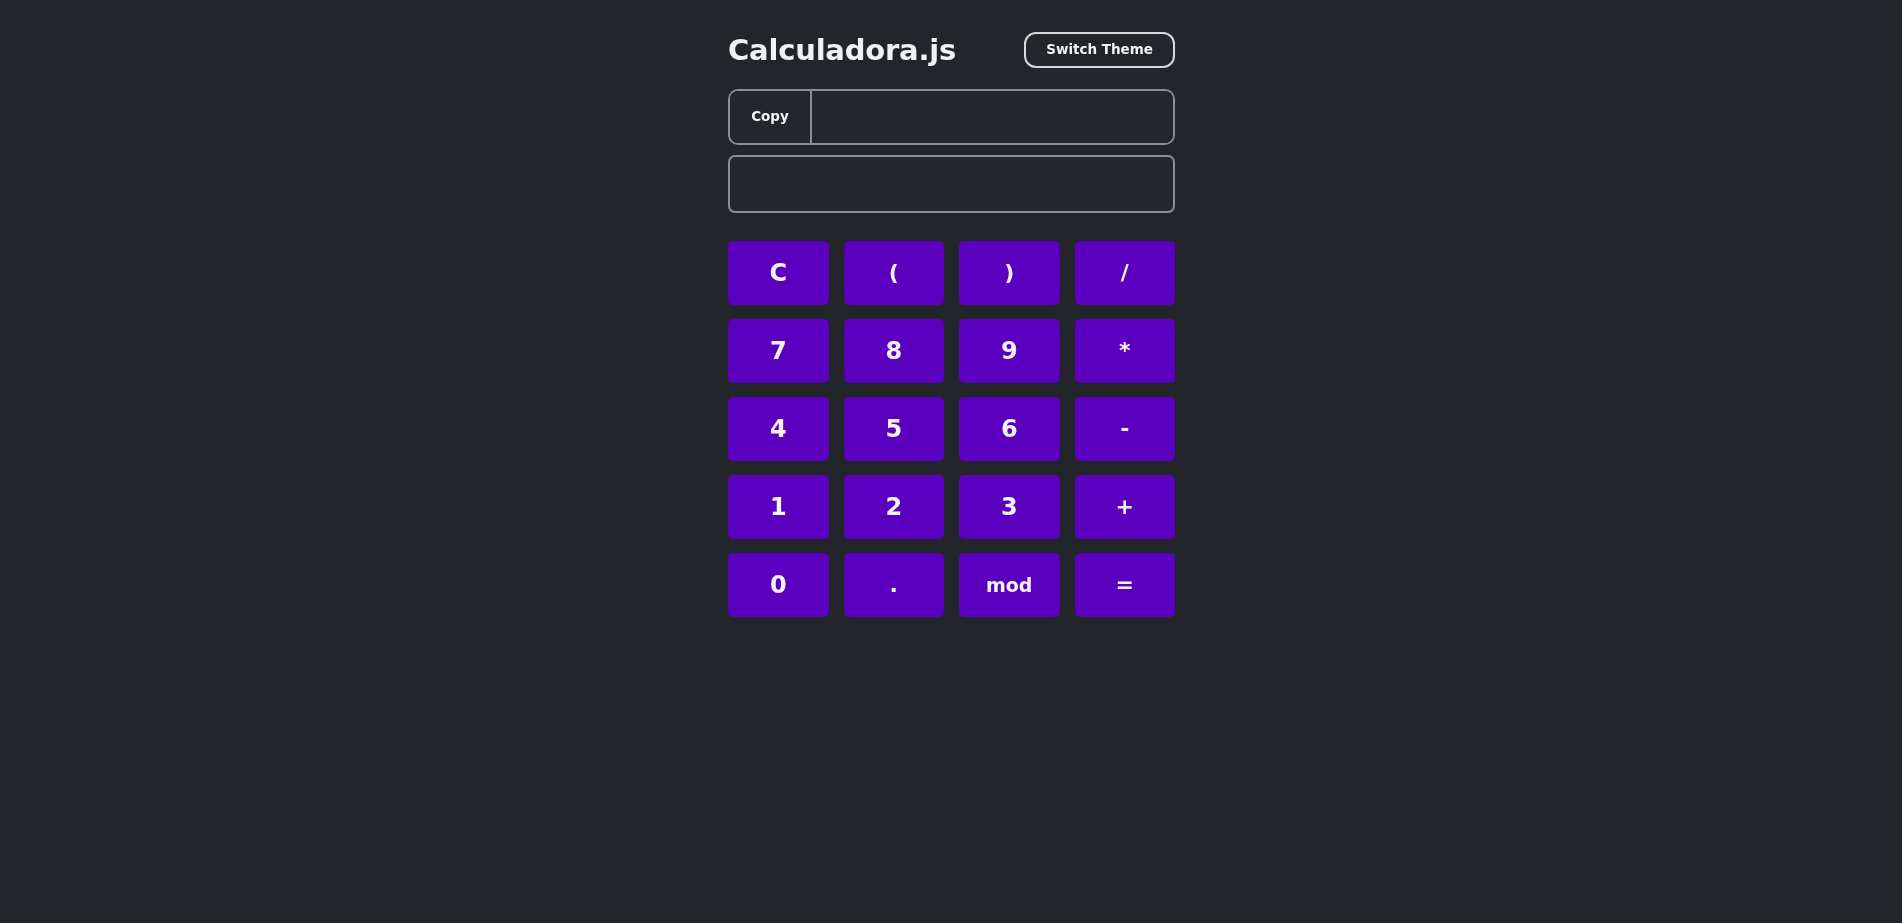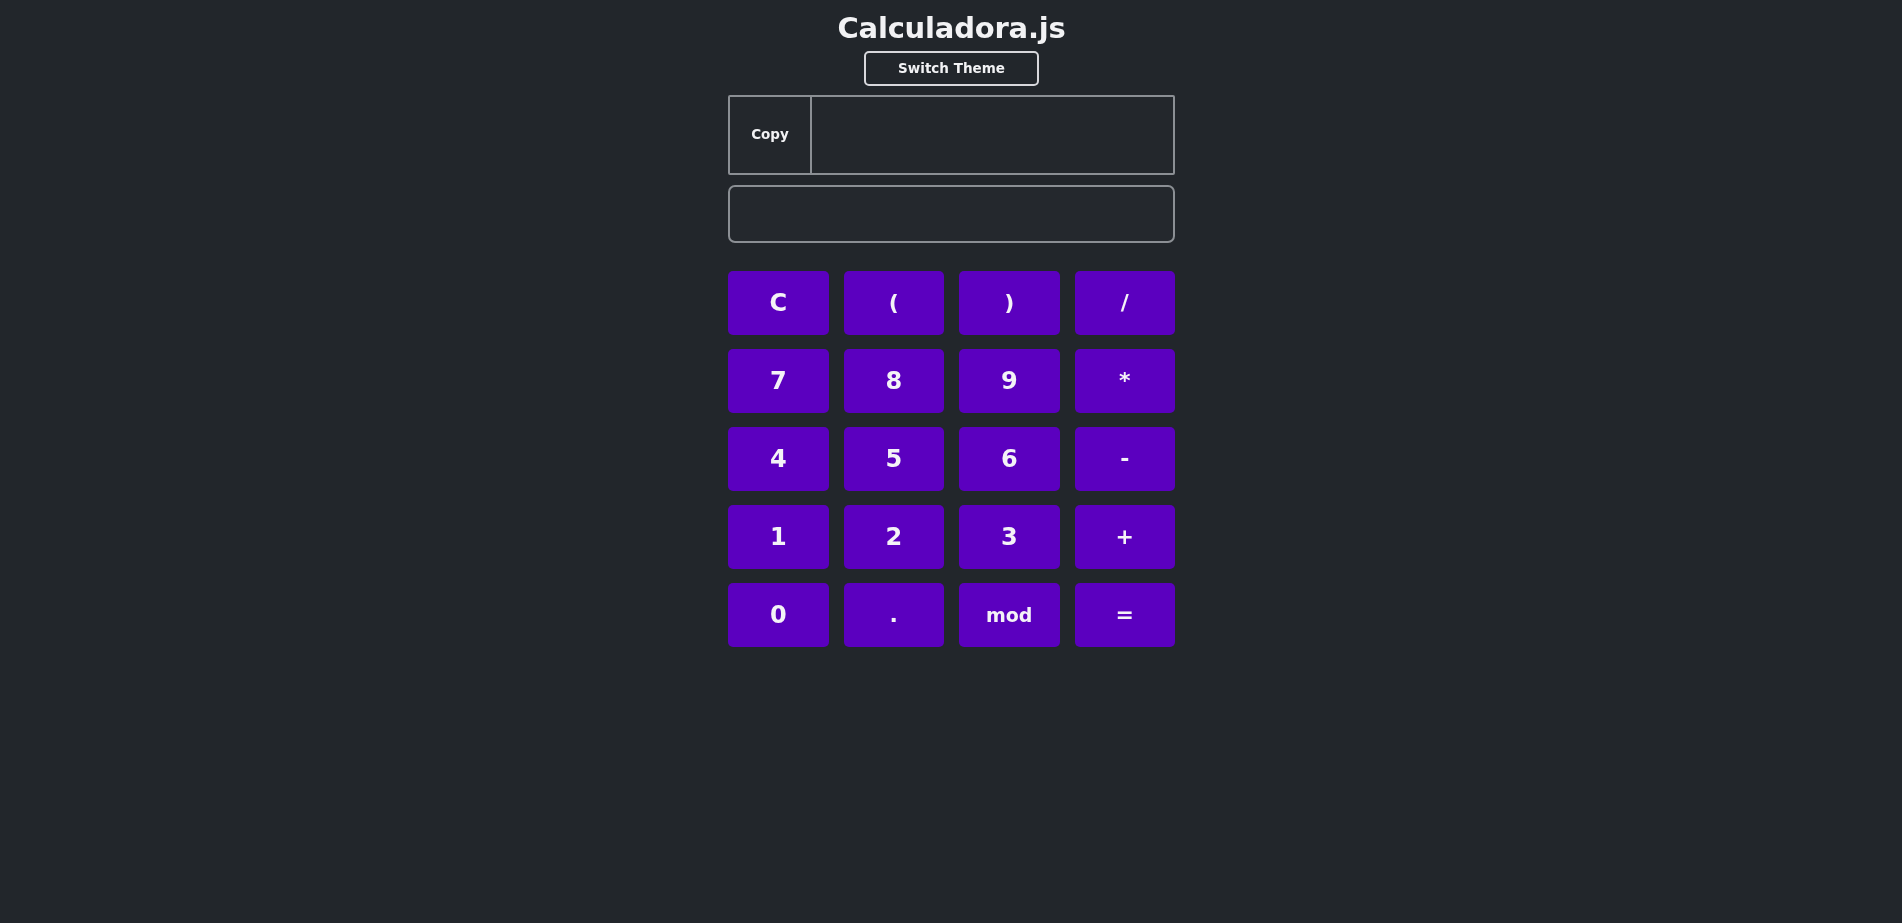--- a/index.html
+++ b/index.html
@@ -29,56 +29,55 @@
     width: 447px;
   }
 
   
   .header {
     display: flex;
     align-items: center;
     justify-content: space-between;
     height: 86px;
     padding-top: 14px;
-    flex-direction: column;
   }
 
   .app-title {
     font-size: 29px;
     font-weight: bold;
     color: #f2f2f4;
     letter-spacing: -0.2px;
     line-height: 1;
     white-space: nowrap;
   }
 
   .theme-button {
     border: 2px solid #d8d8dc;
     background: #22262b;
     color: #f2f2f4;
     font-family: "DejaVu Sans", "Liberation Sans", sans-serif;
     font-size: 13.5px;
     font-weight: bold;
-    border-radius: 5px;
-    padding: 9px 32px;
+    border-radius: 12px;
+    padding: 9px 20px;
     cursor: pointer;
     line-height: 1;
     white-space: nowrap;
   }
 
   
   .expression-row {
     display: flex;
     align-items: stretch;
-    height: 80px;
+    height: 56px;
     border: 2px solid #8b8f94;
-    border-radius: 2px;
+    border-radius: 10px;
     overflow: hidden;
     background: #23272c;
-    margin-top: 9px;
+    margin-top: 3px;
   }
 
   .copy-button {
     width: 82px;
     flex: 0 0 82px;
     display: flex;
     align-items: center;
     justify-content: center;
     background: #23272c;
     border: none;

